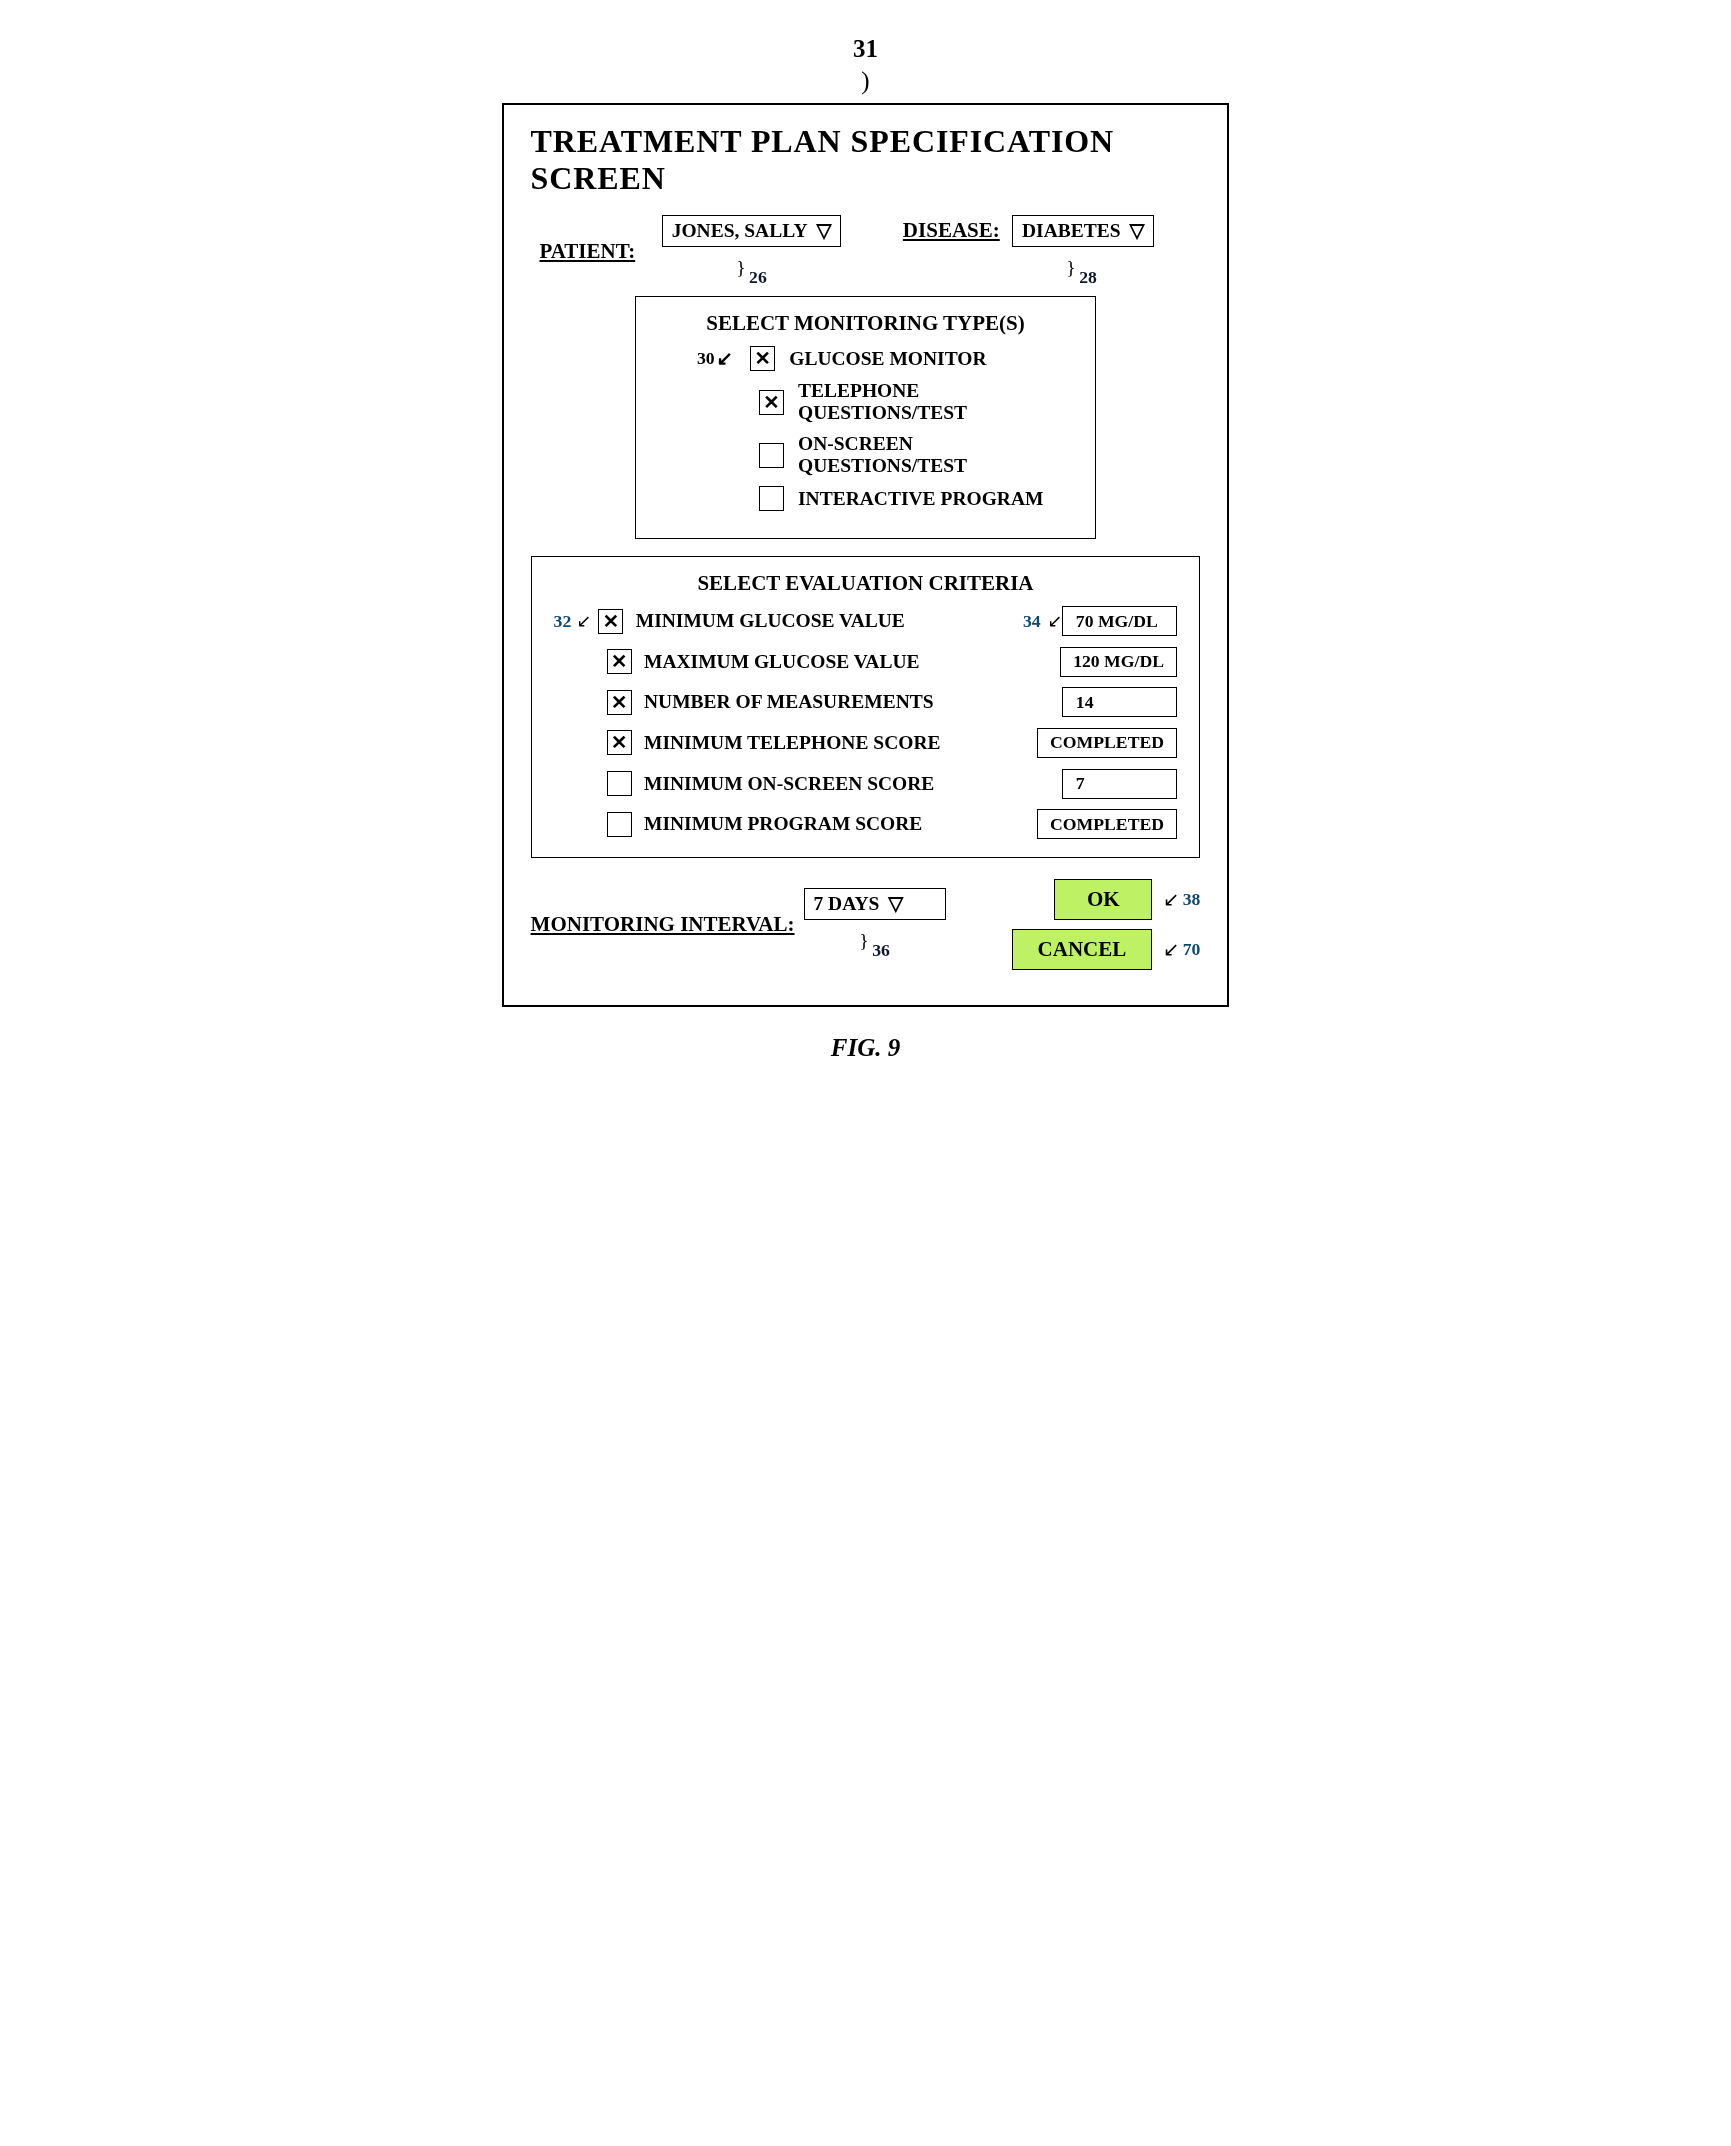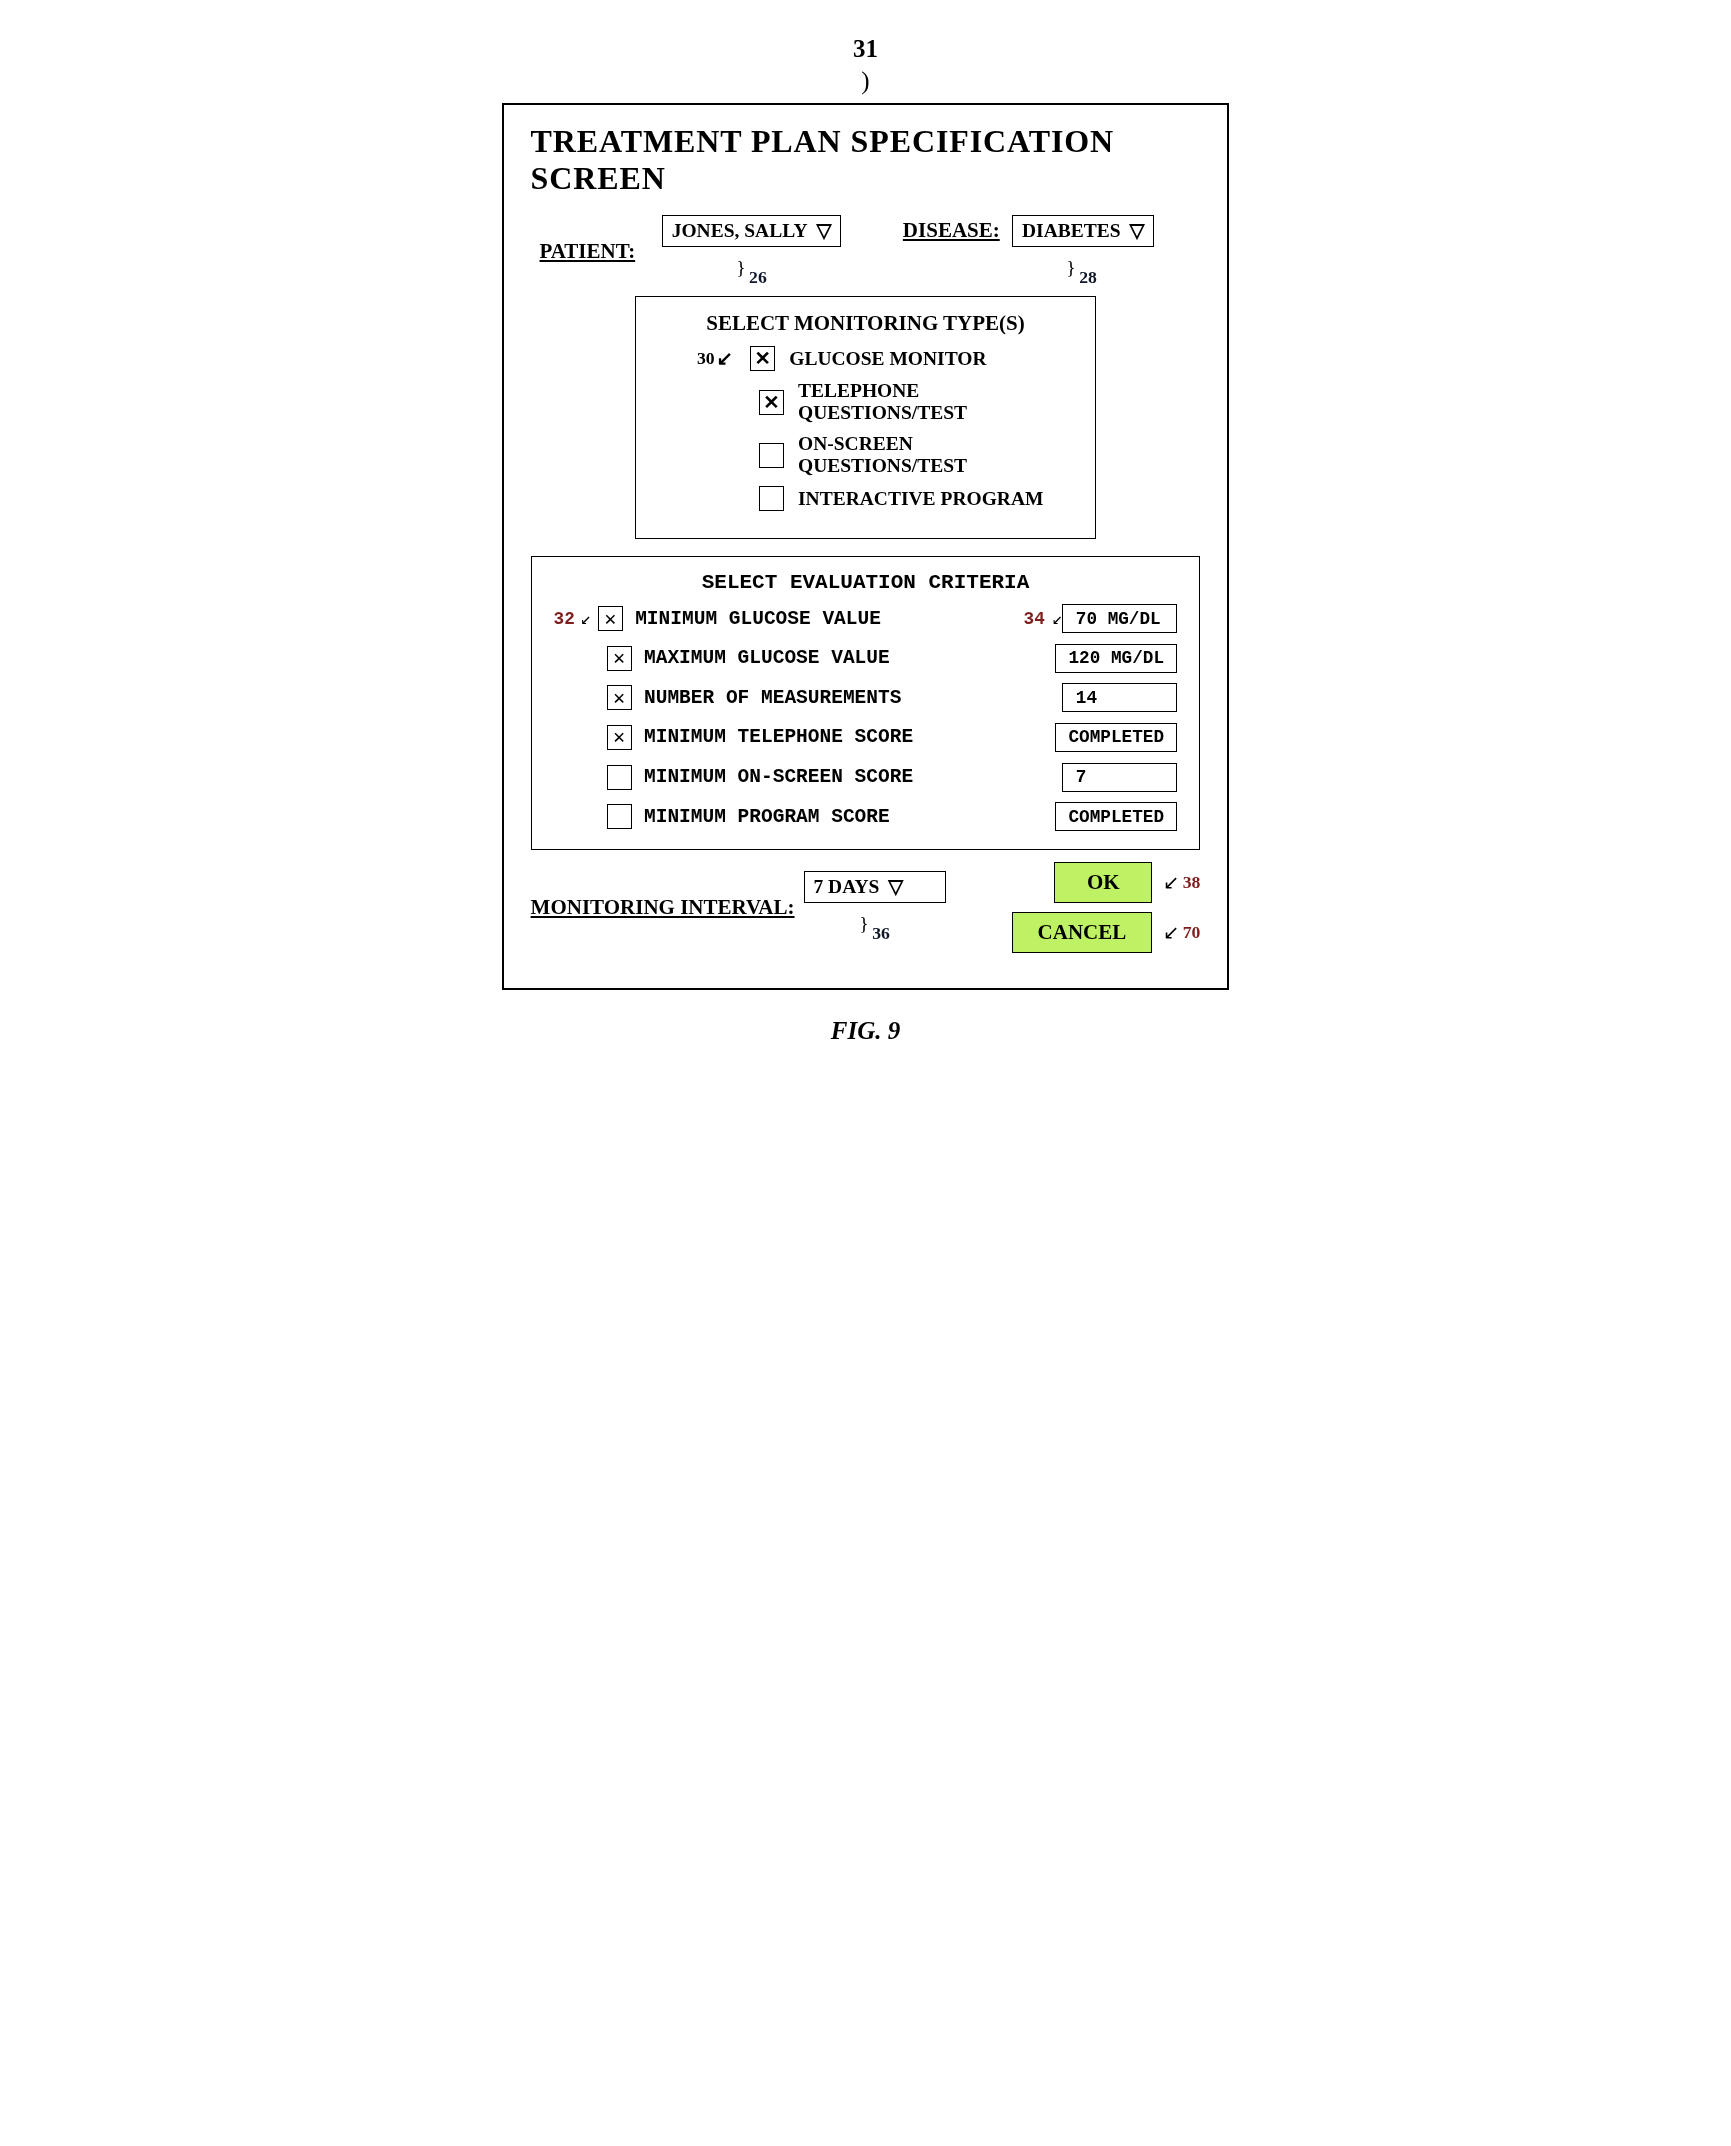--- a/index.html
+++ b/index.html
@@ -132,22 +132,21 @@
     .ref-inline {
       font-size: 17.7px;
       font-weight: bold;
       margin-right: -5.3px;
     }
 
     
     .eval-section {
       border: 1.8px solid #000;
       padding: 13.3px 22px 17.7px;
-      margin-bottom: 3px;
-      font-family: Liberation Mono, monospace;
+      margin-bottom: 12px;
     }
 
     .eval-row {
       display: flex;
       align-items: center;
       margin-bottom: 10.6px;
     }
 
     .eval-label {
       font-size: 19.5px;
@@ -212,21 +211,21 @@
     .figure-caption {
       margin-top: 26.6px;
       font-size: 25px;
       font-weight: bold;
       font-style: italic;
     }
 
     .ref-number {
       font-size: 17.7px;
       font-weight: bold;
-      color: #7f1d1d;
+      color: #0c4a6e;
     }
   </style>
 </head>
 <body>
 
 <div class="figure-number-top">31</div>
 <div class="arrow-down-top">)</div>
 
 <div class="outer-box">
 

